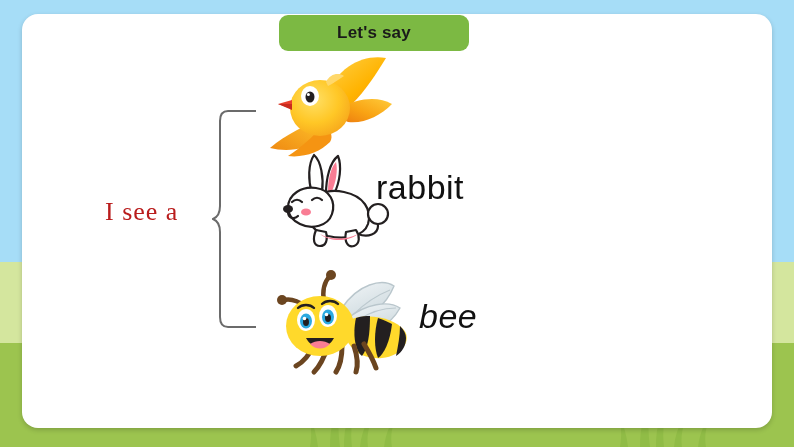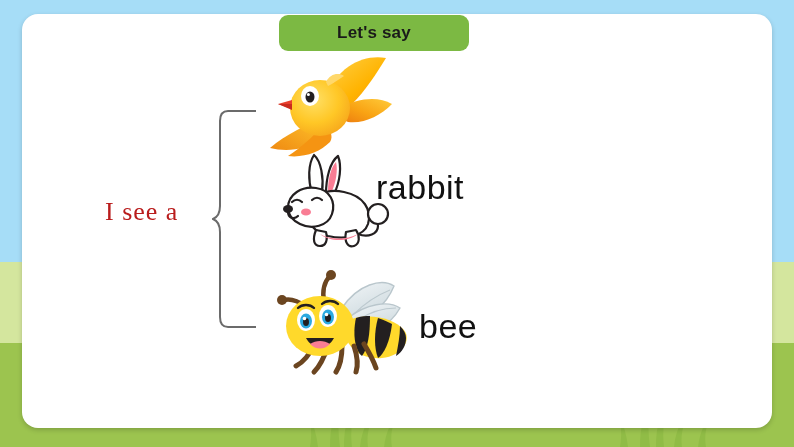--- a/index.html
+++ b/index.html
@@ -99,21 +99,21 @@
   
   .word {
     position: absolute;
     font-size: 34px;
     color: #111111;
     white-space: nowrap;
     letter-spacing: .5px;
   }
   .word.bird   { left: 411px; top: 88px; }
   .word.rabbit { left: 376px; top: 168px; }
-  .word.bee    { left: 419px; top: 307px; }
+  .word.bee    { left: 419px; top: 297px; font-style: italic; }
 
   
   .art { position: absolute; }
   .art.bird   { left: 264px; top: 52px;  width: 130px; height: 110px; }
   .art.rabbit { left: 268px; top: 152px; width: 130px; height: 100px; }
   .art.bee    { left: 266px; top: 268px; width: 148px; height: 108px; }
 </style>
 </head>
 <body>
 

